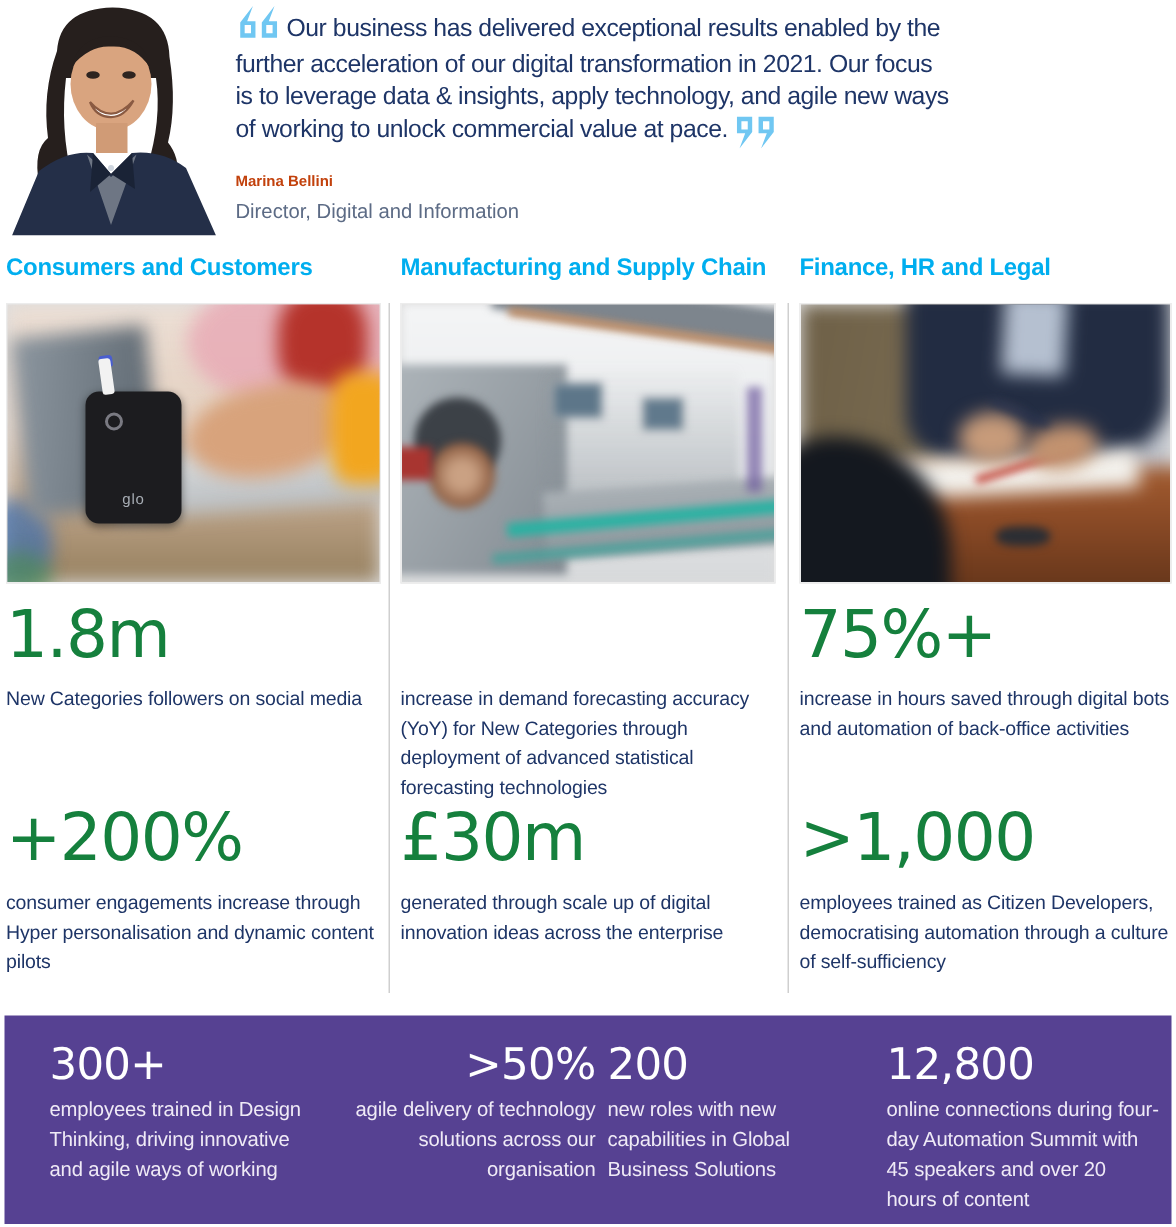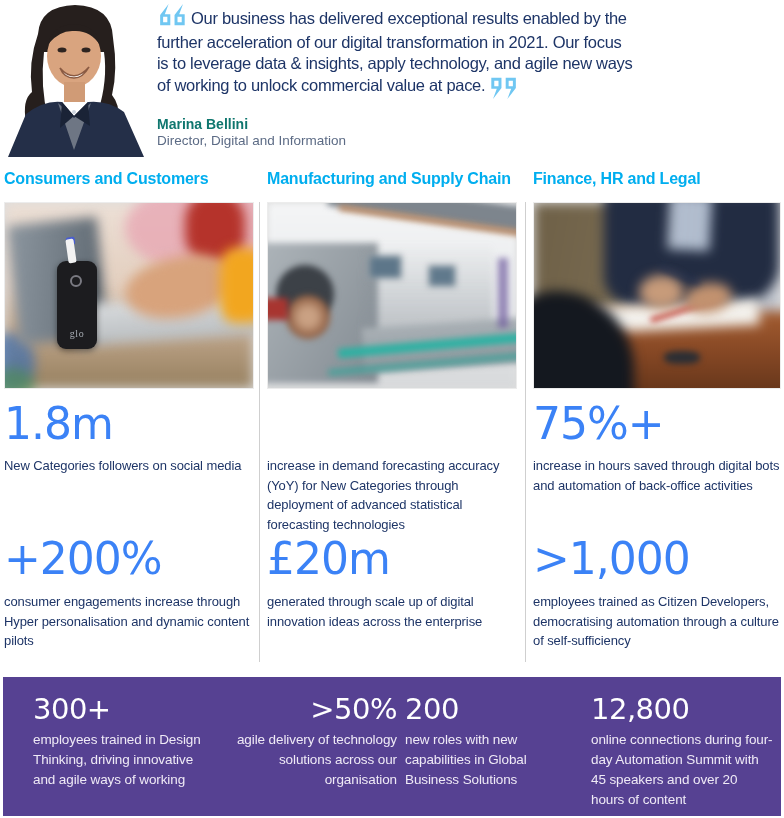--- a/index.html
+++ b/index.html
@@ -10,32 +10,32 @@
   }
   
   .portrait { position:absolute; left:0; top:0; width:150px; height:157px; }
   .quote-block { position:absolute; left:157px; top:4px; width:478px; }
   .quote-text {
     font-size:16.5px; font-weight:400; line-height:21.5px; letter-spacing:-0.3px;
     color:#1e3567;
   }
   .qicon { display:inline-block; vertical-align:-2px; margin-right:4px; }
   .qicon.close { margin:0 0 0 4px; vertical-align:-8px; }
-  .author-name { position:absolute; left:157px; top:116px; font-size:14px; font-weight:700; color:#0f766e; }
+  .author-name { position:absolute; left:157px; top:116px; font-size:10px; font-weight:700; color:#c2410c; }
   .author-role { position:absolute; left:157px; top:133px; font-size:13.5px; color:#5c6b85; }
 
   
   .c0 { left:4px;  width:250px; }
   .c1 { left:267px; width:250px; }
   .c2 { left:533px; width:248px; }
   .col-header { position:absolute; top:170px; font-size:16px; font-weight:700; color:#00aeef; letter-spacing:-0.2px; }
   .photo { position:absolute; top:202px; height:187px; overflow:hidden; background:#ddd; border:1px solid #ececec; }
   .photo .b { position:absolute; filter:blur(6px); }
   .photo .b2 { position:absolute; filter:blur(3px); }
-  .stat-val { position:absolute; top:399px; font-family:"DejaVu Sans", sans-serif; font-weight:400; font-size:44px; line-height:50px; letter-spacing:-1px; color:#3b82f6; }
+  .stat-val { position:absolute; top:399px; font-family:"DejaVu Sans", sans-serif; font-weight:400; font-size:44px; line-height:50px; letter-spacing:-1px; color:#15803d; }
   .stat-desc { position:absolute; top:456px; font-size:13px; line-height:19.5px; color:#1e3567; letter-spacing:-0.1px; }
   .stat-val.s2 { top:534px; }
   .stat-desc.s2 { top:592px; }
   .vdiv { position:absolute; top:202px; width:1px; height:460px; background:#cfcfcf; }
   .vdiv.d0 { left:259px; } .vdiv.d1 { left:525px; }
 
   
   .footer-band { position:absolute; left:3px; top:677px; width:778px; height:139px; background:#564192; }
   .fcell { position:absolute; top:15px; }
   .fcell .fval { font-family:"DejaVu Sans", sans-serif; font-size:29px; line-height:34px; color:#ffffff; letter-spacing:-0.5px; }
@@ -48,21 +48,21 @@
   
   .p1-bg { inset:0; background:linear-gradient(180deg,#ecdfd5 0%,#e3cfbf 45%,#c0a68b 68%,#96805f 100%); }
   .p1-pink { left:120px; top:-20px; width:160px; height:90px; background:#e8a8b4; border-radius:50%; opacity:.8; }
   .p1-red { left:180px; top:-10px; width:60px; height:70px; background:#b5332b; border-radius:40%; }
   .p1-blue { left:-20px; top:130px; width:50px; height:60px; background:#3f6fb0; border-radius:50%; opacity:.7; }
   .p1-green { left:-15px; top:165px; width:45px; height:35px; background:#4d8f4d; border-radius:50%; opacity:.6; }
   .p1-screen { left:8px; top:18px; width:90px; height:120px; background:linear-gradient(100deg,#8d97a0,#5c666f); transform:rotate(-6deg); }
   .p1-deck { left:70px; top:95px; width:185px; height:42px; background:linear-gradient(180deg,#d9dcde,#b9bdc0); transform:rotate(-4deg); }
   .p1-hand { left:120px; top:55px; width:105px; height:60px; background:#d8a37c; border-radius:50% 40% 45% 55%; transform:rotate(-12deg); }
   .p1-arm { left:215px; top:45px; width:45px; height:75px; background:#f2a61f; border-radius:30%; }
-  .device { position:absolute; left:52px; top:58px; width:40px; height:88px; background:#1c1c1f; border-radius:9px; box-shadow:0 2px 6px rgba(0,0,0,.45);font-family:Liberation Serif, serif; }
+  .device { position:absolute; left:52px; top:58px; width:64px; height:88px; background:#1c1c1f; border-radius:9px; box-shadow:0 2px 6px rgba(0,0,0,.45); }
   .device .ring { position:absolute; left:13px; top:14px; width:12px; height:12px; border:2px solid #7a7a82; border-radius:50%; }
   .device .brand { position:absolute; left:0; right:0; bottom:10px; text-align:center; font-size:10px; color:#a7adb4; letter-spacing:.5px; }
   .device-stick { position:absolute; left:62px; top:36px; width:8px; height:24px; background:#f2f2f2; border-radius:2px; transform:rotate(-8deg); }
   .device-stick-tip { position:absolute; left:61px; top:34px; width:9px; height:8px; background:#4a5ecf; border-radius:2px; transform:rotate(-8deg); }
 
   
   .p2-bg { inset:0; background:linear-gradient(180deg,#f4f5f6 0%,#e8eaec 55%,#d7d9db 100%); }
   .p2-beam { left:60px; top:-8px; width:220px; height:26px; background:#7d858d; transform:rotate(8deg); }
   .p2-pipe { left:70px; top:16px; width:200px; height:5px; background:#b87a4a; transform:rotate(8deg); }
   .p2-machine { left:-10px; top:40px; width:120px; height:140px; background:linear-gradient(120deg,#aeb5ba,#838b92); }
@@ -184,21 +184,21 @@
 
   <div class="vdiv d0"></div>
   <div class="vdiv d1"></div>
 
   <div class="stat-val c0">1.8m</div>
   <div class="stat-desc c0">New Categories followers on social media</div>
   <div class="stat-val s2 c0">+200%</div>
   <div class="stat-desc s2 c0">consumer engagements increase through Hyper personalisation and dynamic content pilots</div>
 
   <div class="stat-desc c1">increase in demand forecasting accuracy (YoY) for New Categories through deployment of advanced statistical forecasting technologies</div>
-  <div class="stat-val s2 c1">£20m</div>
+  <div class="stat-val s2 c1">£30m</div>
   <div class="stat-desc s2 c1">generated through scale up of digital innovation ideas across the enterprise</div>
 
   <div class="stat-val c2">75%+</div>
   <div class="stat-desc c2">increase in hours saved through digital bots and automation of back-office activities</div>
   <div class="stat-val s2 c2">&gt;1,000</div>
   <div class="stat-desc s2 c2">employees trained as Citizen Developers, democratising automation through a culture of self-sufficiency</div>
 
   <div class="footer-band">
     <div class="fcell f0">
       <div class="fval">300+</div>

